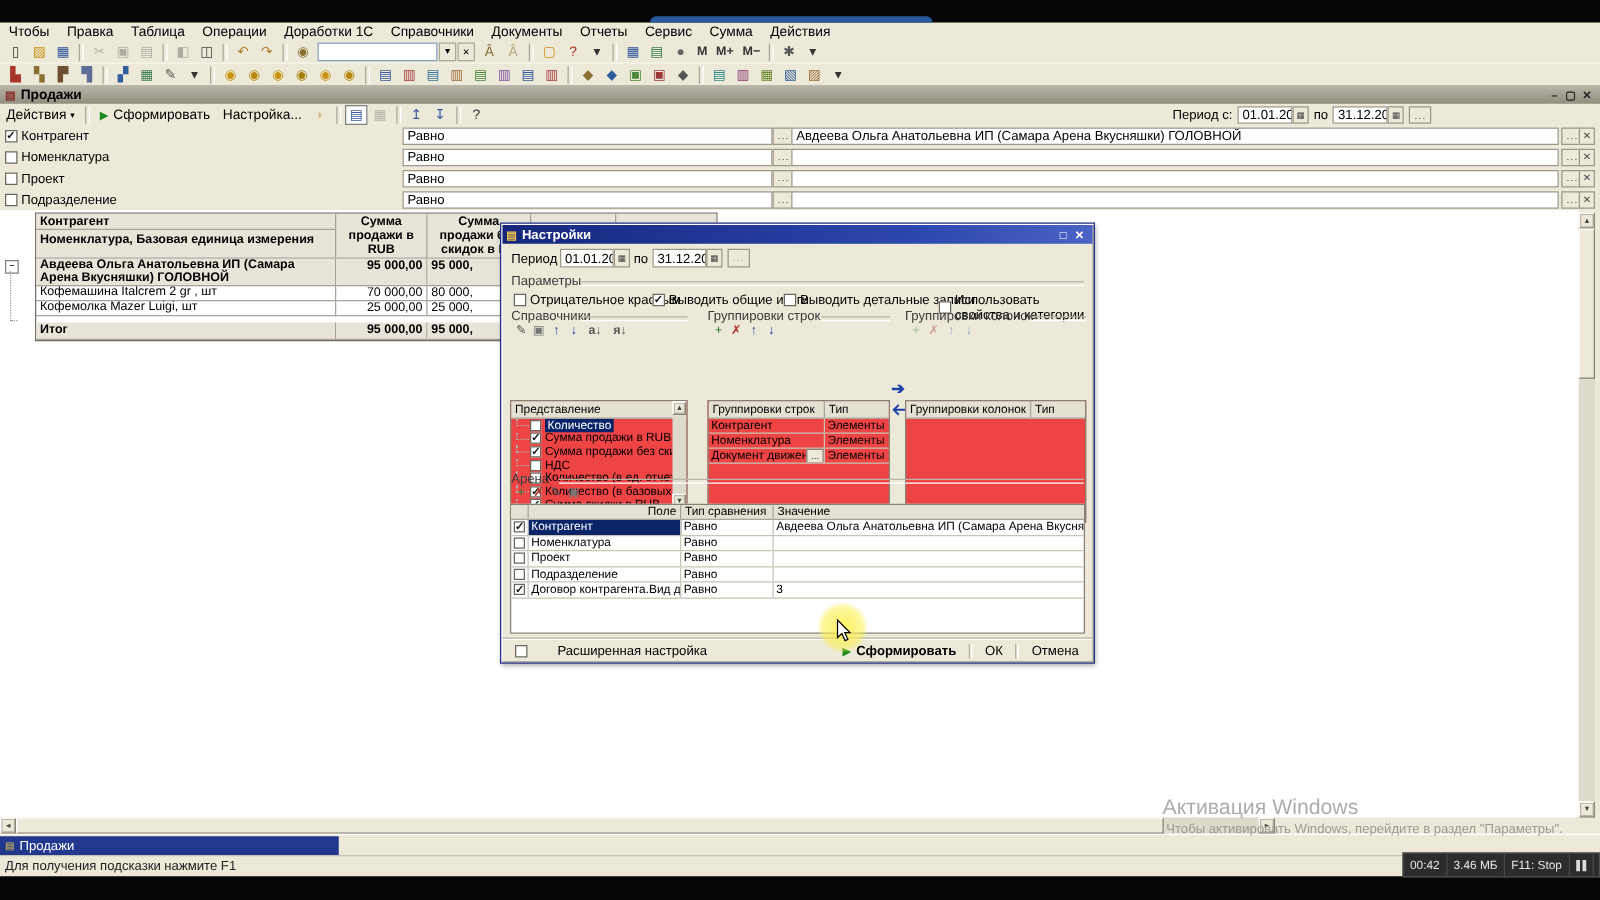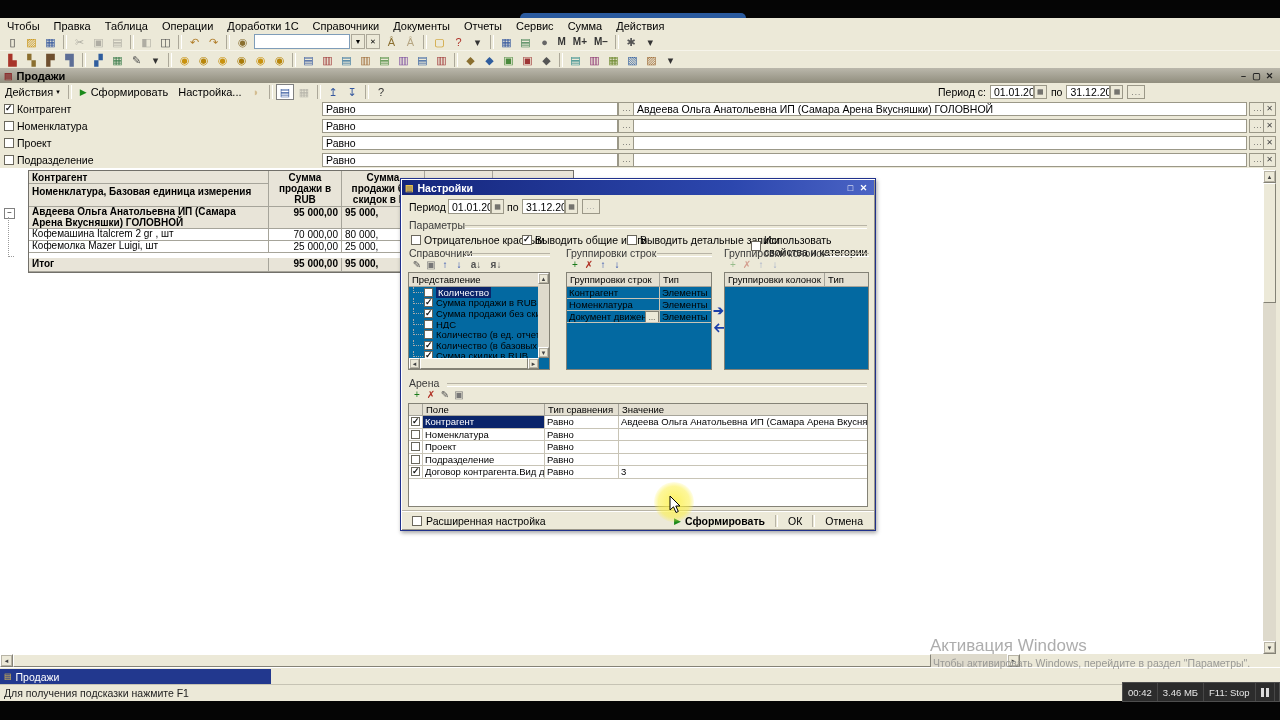--- a/index.html
+++ b/index.html
@@ -110,21 +110,21 @@
              align-items:center;font-size:10.5px;font-weight:bold;padding-left:3px;box-sizing:border-box;}
   #dlg-title .ttl-icon{color:#e8c24a;font-size:9px;margin-right:4px;}
   .dlg-ctrl{width:13px;height:12px;display:inline-flex;align-items:center;justify-content:center;
             font-size:9px;color:#fff;font-weight:bold;}
   .dlg-label{position:absolute;font-size:10.5px;color:#3a3a3a;}
   .rule{position:absolute;height:2px;border-top:1px solid #b8b4a6;border-bottom:1px solid #fff;}
   .dlg-cb-row{position:absolute;display:flex;align-items:center;font-size:10.5px;}
   .dlg-cb-row .cb{margin-right:3px;}
   .sec-toolbar{position:absolute;display:flex;align-items:center;height:13px;}
   .sec-toolbar .tbtn{width:14px;height:13px;font-size:10px;margin:0;}
-  .listbox{position:absolute;background:#0369a1;border:1px solid #848276;box-sizing:border-box;font-size:9.5px;}
+  .listbox{position:absolute;background:#ef4444;border:1px solid #848276;box-sizing:border-box;font-size:9.5px;margin-top:48px;}
   .lb-head{background:#e4e0d2;border-bottom:1px solid #a6a49a;font-size:9.5px;display:flex;}
   .lb-head .hl{padding:1px 3px;flex:1;overflow:hidden;white-space:nowrap;}
   .ind-row{display:flex;align-items:center;height:10.6px;overflow:hidden;}
   .ind-row .tree{width:9px;height:100%;border-left:1px dotted #aaa;margin-left:4px;flex:none;
                  border-bottom:1px dotted #aaa;height:5px;align-self:flex-start;}
   .ind-row .cb{width:9px;height:9px;margin:0 3px 0 1px;}
   .ind-label{white-space:nowrap;overflow:hidden;}
   .ind-label.sel{background:#0a246a;color:#fff;padding:0 2px;}
   .sb-col{position:absolute;right:0;width:11px;display:flex;flex-direction:column;background:#dedacc;}
   .sb-col .sb-btn{width:11px;height:11px;}
@@ -139,32 +139,32 @@
   .g-c2{flex:1;padding:0 2px;overflow:hidden;white-space:nowrap;}
   .g-dots{display:none;position:absolute;right:0;top:0;width:12px;height:10px;background:#ece9d8;
           border:1px solid #848276;font-size:7px;align-items:center;justify-content:center;}
   .g-dots.show{display:flex;}
   .mv-arrow{position:absolute;font-size:13px;font-weight:bold;color:#1c3faa;}
   
   #sel-table{position:absolute;left:7px;top:224px;width:460px;height:104px;background:#fff;
              border:1px solid #848276;box-sizing:border-box;font-size:9.5px;}
   .s-head{display:flex;background:#e4e0d2;border-bottom:1px solid #a6a49a;height:11px;}
   .s-head span{padding:0 3px;border-right:1px solid #a6a49a;box-sizing:border-box;overflow:hidden;white-space:nowrap;}
-  .s-hc0{width:14px;}.s-hc1{width:122px;}.s-hc2{width:74px;}.s-hc3{flex:1;border-right:none!important;}
+  .s-hc0{width:14px;}.s-hc1{width:122px;text-align:right;}.s-hc2{width:74px;}.s-hc3{flex:1;border-right:none!important;}
   .s-row{display:flex;height:11.5px;border-bottom:1px solid #c8c4b6;align-items:stretch;}
   .s-c0{width:14px;border-right:1px solid #c8c4b6;display:flex;align-items:center;justify-content:center;box-sizing:border-box;}
   .s-c0 .cb{width:9px;height:9px;}
   .s-c1{width:122px;border-right:1px solid #c8c4b6;padding:0 2px;box-sizing:border-box;overflow:hidden;
         white-space:nowrap;display:flex;align-items:center;}
   .s-c1.sel{background:#0a246a;color:#fff;}
   .s-c2{width:74px;border-right:1px solid #c8c4b6;padding:0 2px;box-sizing:border-box;overflow:hidden;
         white-space:nowrap;display:flex;align-items:center;}
   .s-c3{flex:1;padding:0 2px;overflow:hidden;white-space:nowrap;display:flex;align-items:center;}
   #dlg-footer{position:absolute;left:1px;top:331px;width:472px;height:19px;border-top:1px solid #b8b4a6;
-              box-shadow:0 1px 0 #fff inset;display:flex;align-items:center;font-size:10.5px;}
+              box-shadow:0 1px 0 #fff inset;display:flex;align-items:center;font-size:10.5px;gap:20px;}
   #dlg-footer .cb{margin:0 4px 0 10px;}
   #dlg-footer .right{margin-left:auto;display:flex;align-items:center;margin-right:6px;}
   .foot-sep{width:1px;height:12px;border-left:1px solid #b8b4a6;border-right:1px solid #fff;margin:0 5px;}
   
   #cursor-glow{left:654px;top:482px;width:40px;height:40px;border-radius:50%;z-index:20;
                background:radial-gradient(circle,rgba(252,240,70,.85) 0%,rgba(252,240,70,.55) 55%,rgba(252,240,70,0) 75%);}
   #cursor{left:669px;top:495px;z-index:21;}
   
   #tabbar{left:0;top:667px;width:1280px;height:17px;border-top:1px solid #fff;display:flex;align-items:flex-start;}
   #tab-prodazhi{margin-top:1px;width:271px;height:15px;background:#22388e;color:#fff;display:flex;

